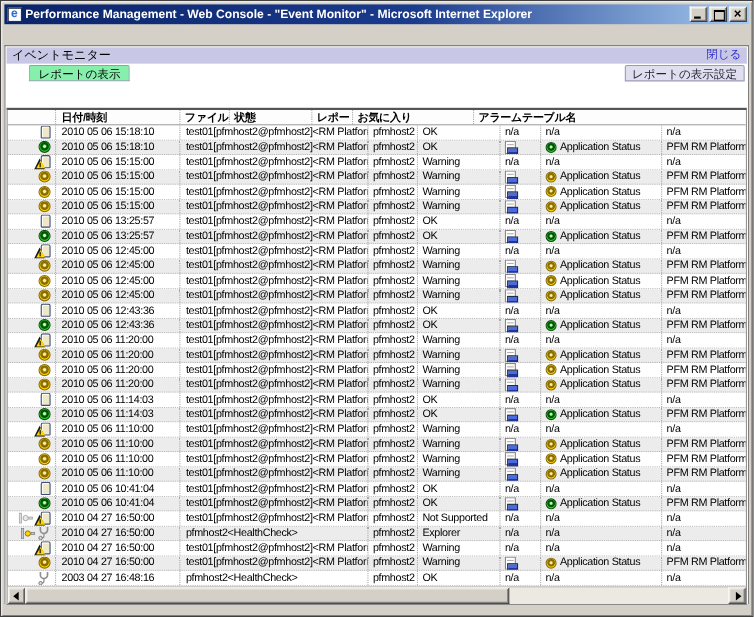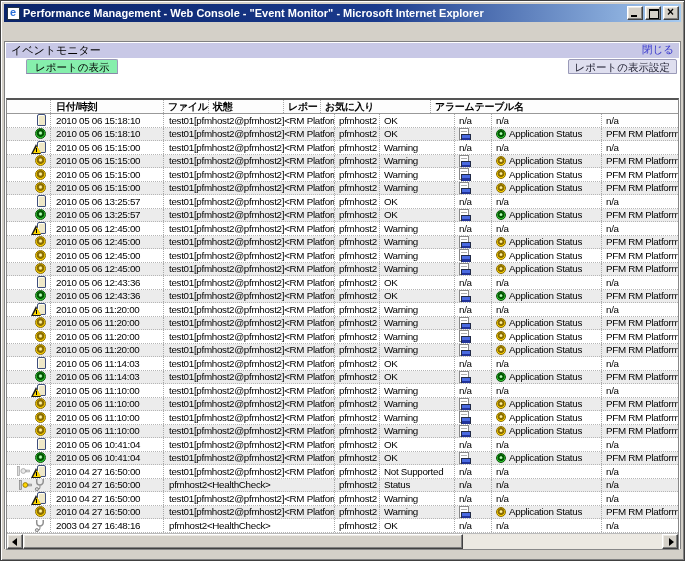--- a/index.html
+++ b/index.html
@@ -589,21 +589,21 @@
     <svg class="svg-ic" width="13" height="13" viewBox="0 0 14 14">
       <path d="M4 1 v3 a3.5 3.5 0 0 0 7 0 v-3" fill="none" stroke="#8f8f8f" stroke-width="1.6"></path>
       <path d="M7.5 8 v2 a2 2 0 0 1 -2 2" fill="none" stroke="#8f8f8f" stroke-width="1.2"></path>
       <circle cx="4.2" cy="12" r="1.7" fill="#d6d6d6" stroke="#7a7a7a" stroke-width="0.9"></circle>
     </svg>
   </span>
             </span>
     <span class="cell c-date">2010 04 27 16:50:00</span>
     <span class="cell c-agent">pfmhost2&lt;HealthCheck&gt;</span>
     <span class="cell c-host">pfmhost2</span>
-    <span class="cell c-status">Status</span>
+    <span class="cell c-status">Explorer</span>
     <span class="cell c-report">n/a</span>
     <span class="cell c-alarm">n/a</span>
     <span class="cell c-atable">n/a</span>
   </div>
           <div class="row">
     <span class="cell c-icon">
               <span class="ic-doc">
                 <i class="tri"></i>
                 <i class="tri-in"></i>
                 <i class="bang"></i>

